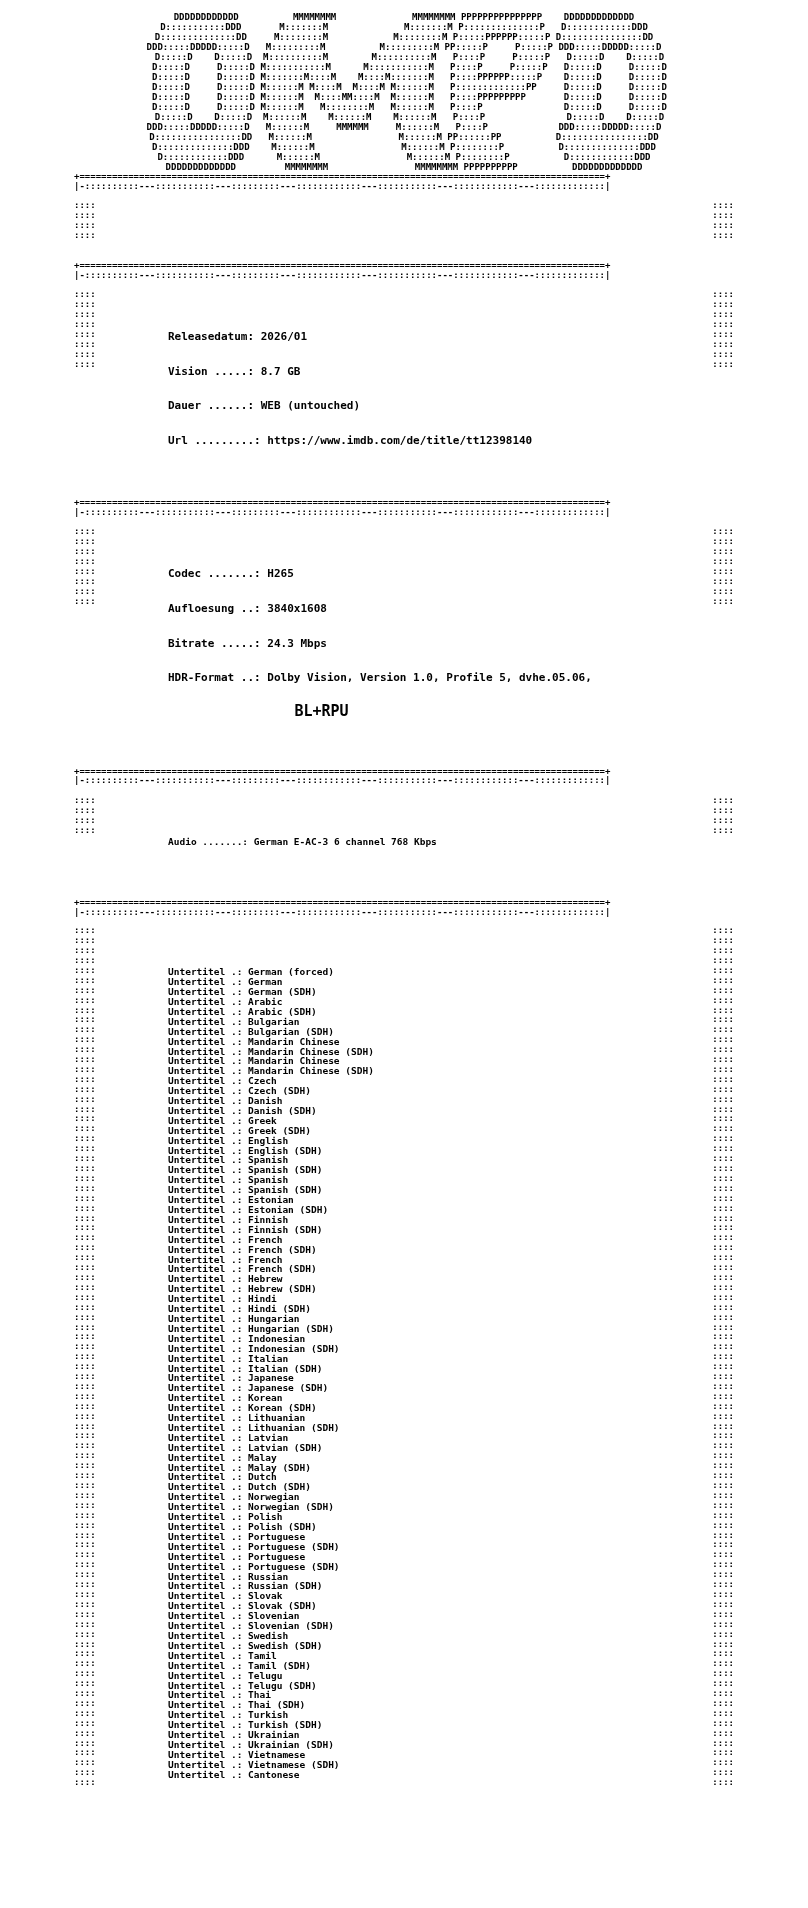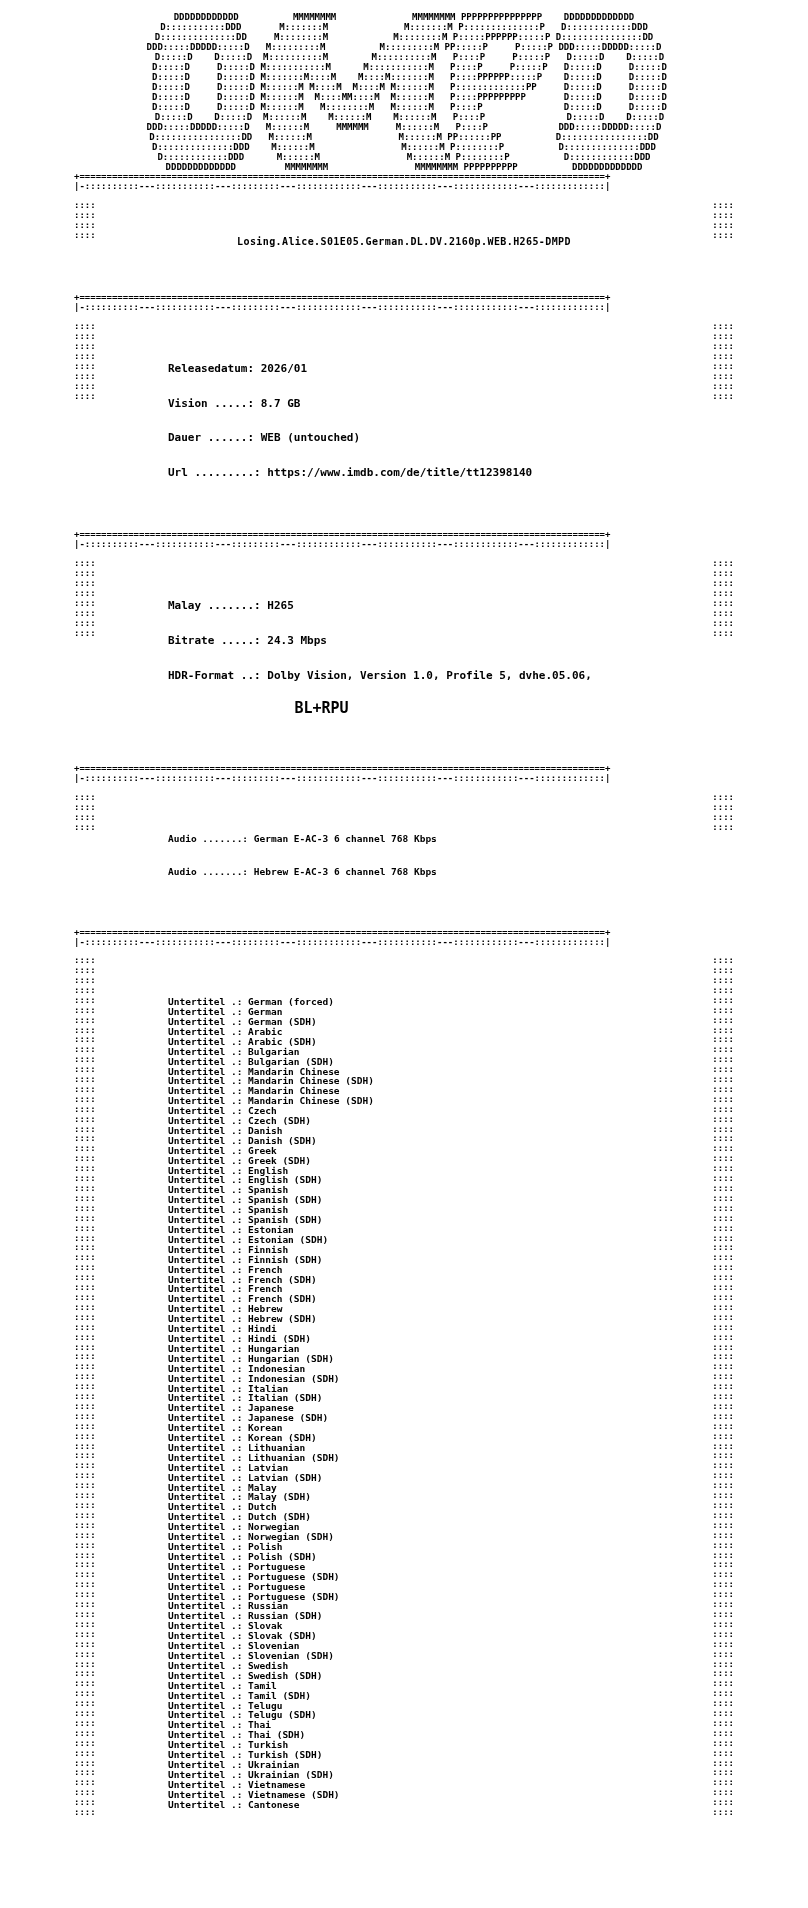--- a/index.html
+++ b/index.html
@@ -133,21 +133,20 @@
     <pre class="sep">+=================================================================================================+</pre>
     <pre class="sep">|-::::::::::---:::::::::::---:::::::::---::::::::::::---:::::::::::---::::::::::::---:::::::::::::|</pre>
 
     <div class="blockrow">
       <pre class="gutter">::::
 ::::
 ::::
 ::::</pre>
       <div class="body">
         <div class="spacer1"></div>
-        <div class="title">Losing.Alice.S01E05.German.DL.DV.2160p.WEB.H265-DMPD</div>
         <div class="spacer1"></div>
       </div>
       <pre class="gutter right">::::
 ::::
 ::::
 ::::</pre>
     </div>
 
     <pre class="sep">+=================================================================================================+</pre>
     <pre class="sep">|-::::::::::---:::::::::::---:::::::::---::::::::::::---:::::::::::---::::::::::::---:::::::::::::|</pre>
@@ -186,21 +185,22 @@
       <pre class="gutter">::::
 ::::
 ::::
 ::::
 ::::
 ::::
 ::::
 ::::</pre>
       <div class="body">
         <div class="spacer2"></div>
-        <div class="kvline"><span>Malay .......</span>: <span>H265</span></div>
+        <div class="kvline"><span>Codec .......</span>: <span>H265</span></div>
+        <div class="kvline"><span>Aufloesung ..</span>: <span>3840x1608</span></div>
         <div class="kvline"><span>Bitrate .....</span>: <span>24.3 Mbps</span></div>
         <div class="kvline"><span>HDR-Format ..</span>: <span>Dolby Vision, Version 1.0, Profile 5, dvhe.05.06,</span></div>
         <div class="subline">              <span>BL+RPU</span></div>
         <div class="spacer2"></div>
       </div>
       <pre class="gutter right">::::
 ::::
 ::::
 ::::
 ::::
@@ -213,21 +213,20 @@
     <pre class="sep">|-::::::::::---:::::::::::---:::::::::---::::::::::::---:::::::::::---::::::::::::---:::::::::::::|</pre>
 
     <div class="blockrow">
       <pre class="gutter">::::
 ::::
 ::::
 ::::</pre>
       <div class="body">
         <div class="spacer2"></div>
         <div class="audioline"><span>Audio .......</span>: <span>German E-AC-3 6 channel 768 Kbps</span></div>
-        <div class="audioline"><span>Audio .......</span>: <span>Hebrew E-AC-3 6 channel 768 Kbps</span></div>
         <div class="spacer2"></div>
       </div>
       <pre class="gutter right">::::
 ::::
 ::::
 ::::</pre>
     </div>
 
     <pre class="sep">+=================================================================================================+</pre>
     <pre class="sep">|-::::::::::---:::::::::::---:::::::::---::::::::::::---:::::::::::---::::::::::::---:::::::::::::|</pre>

